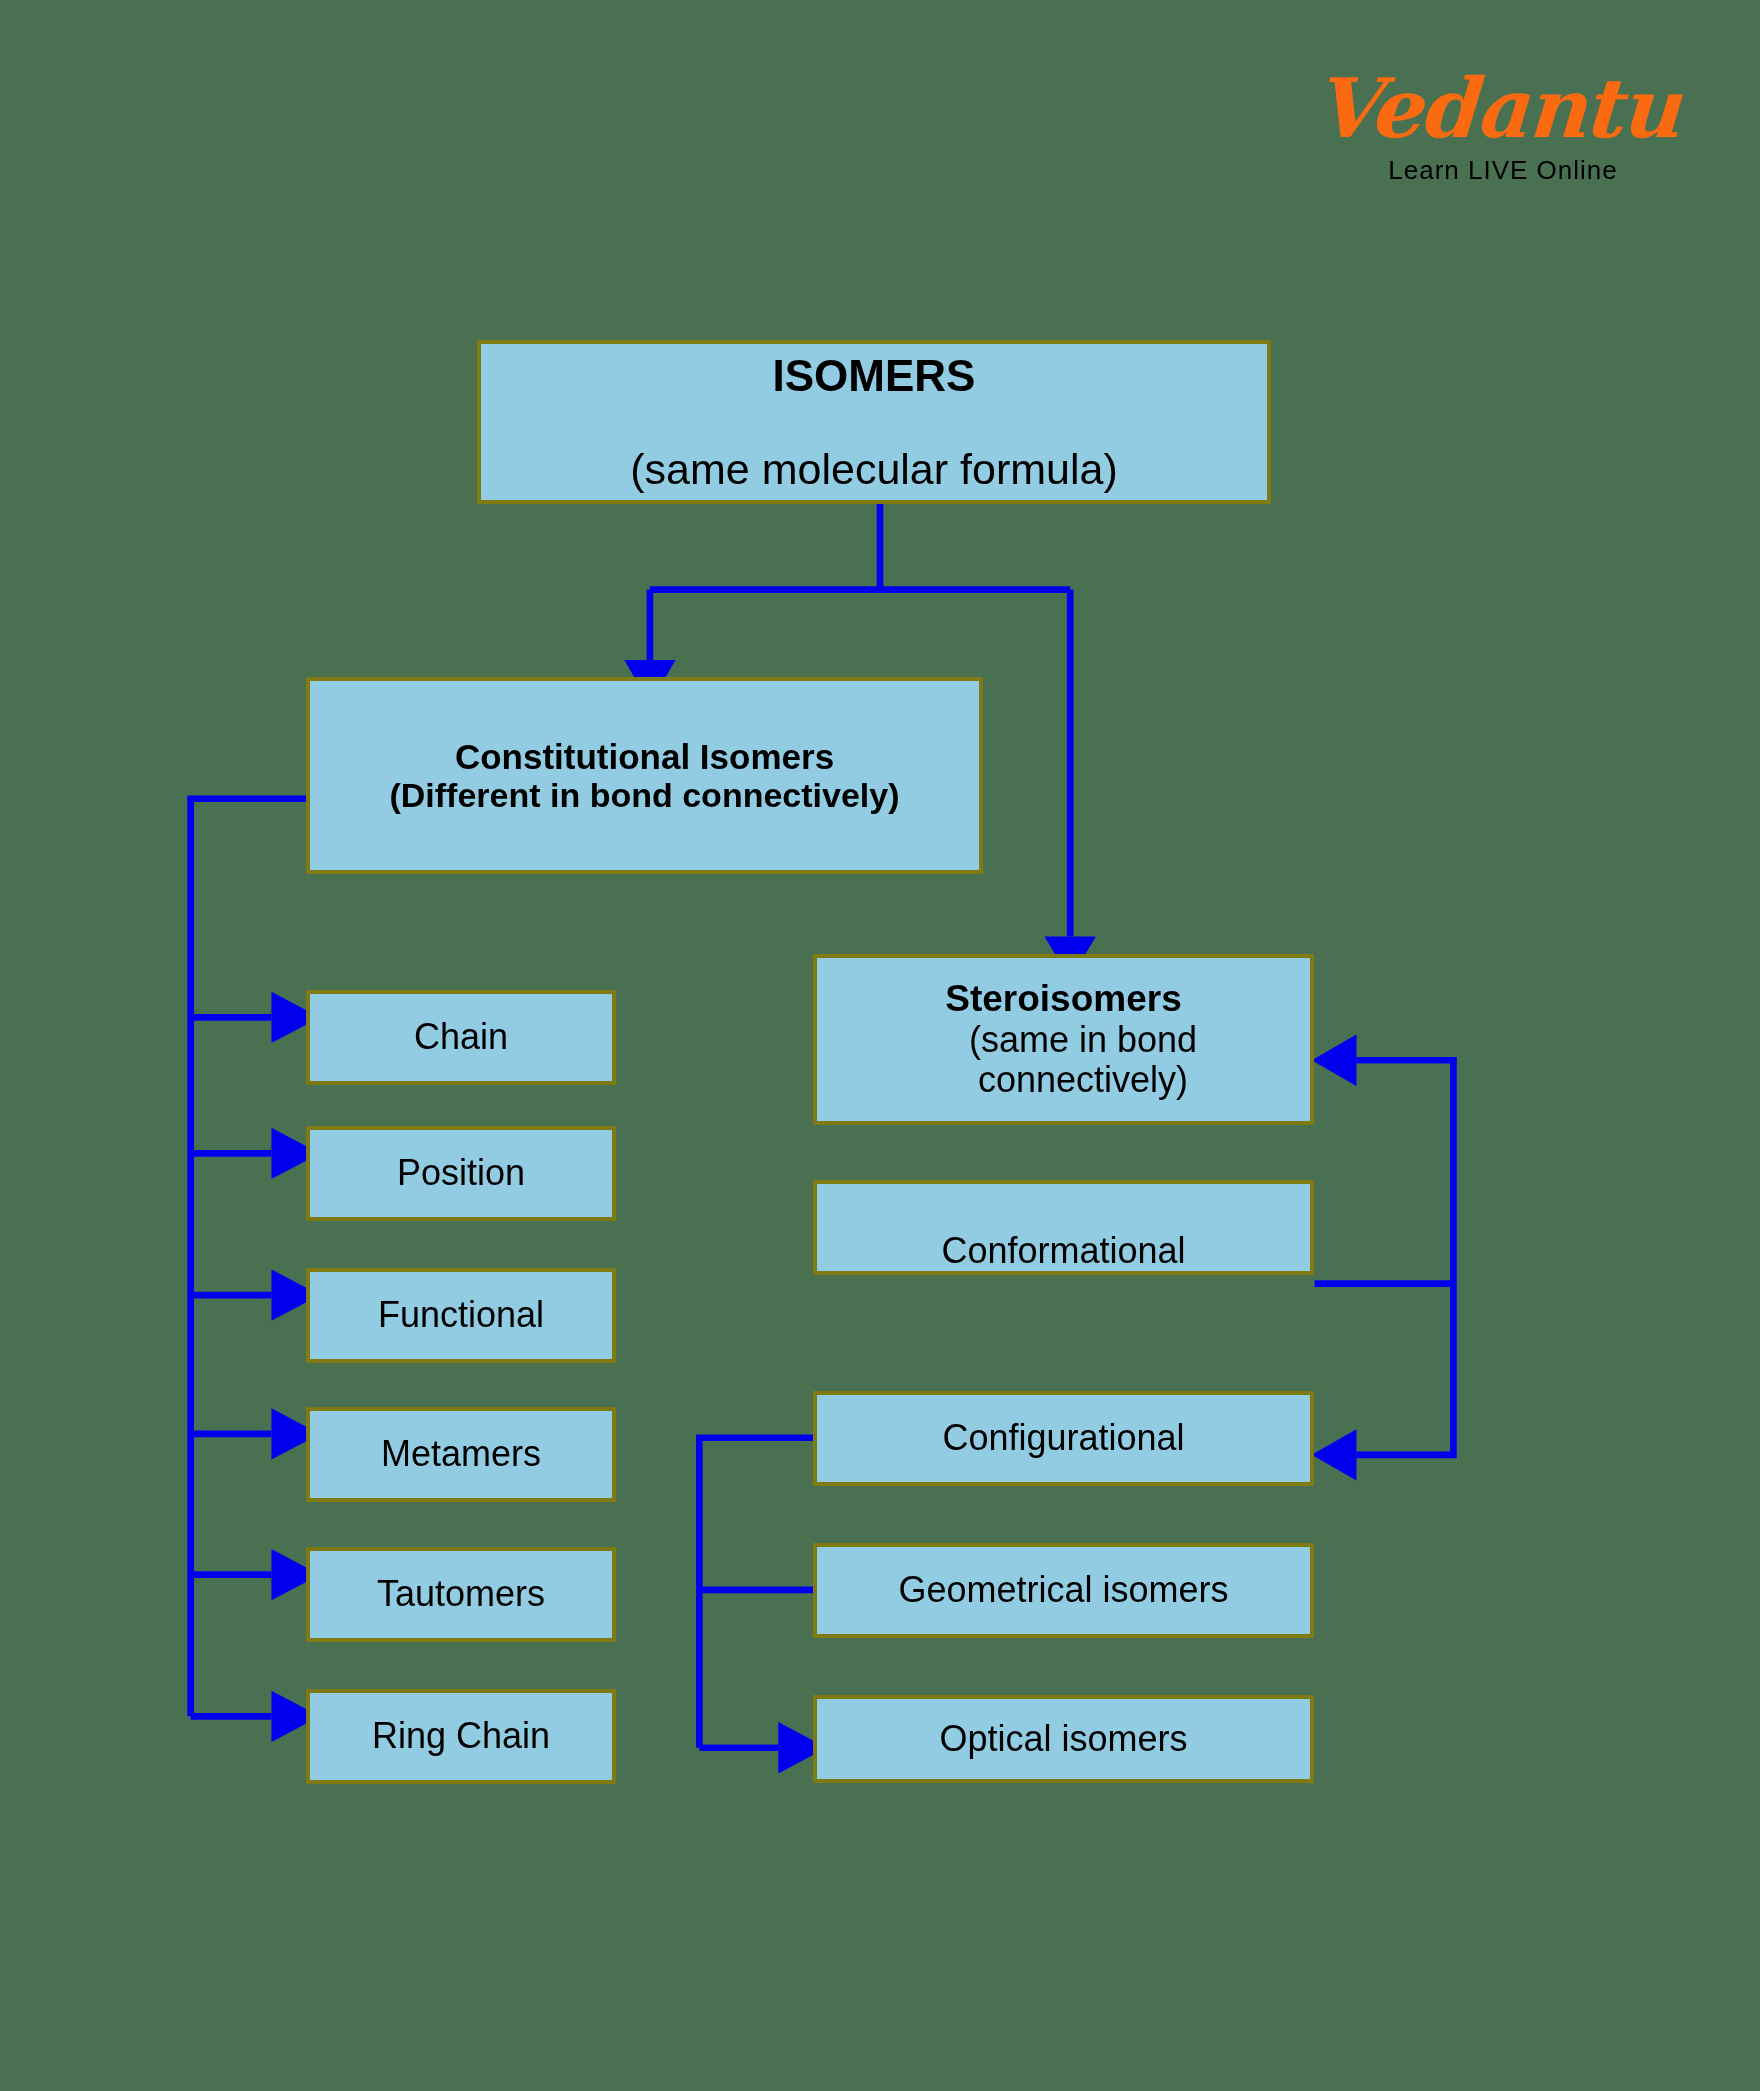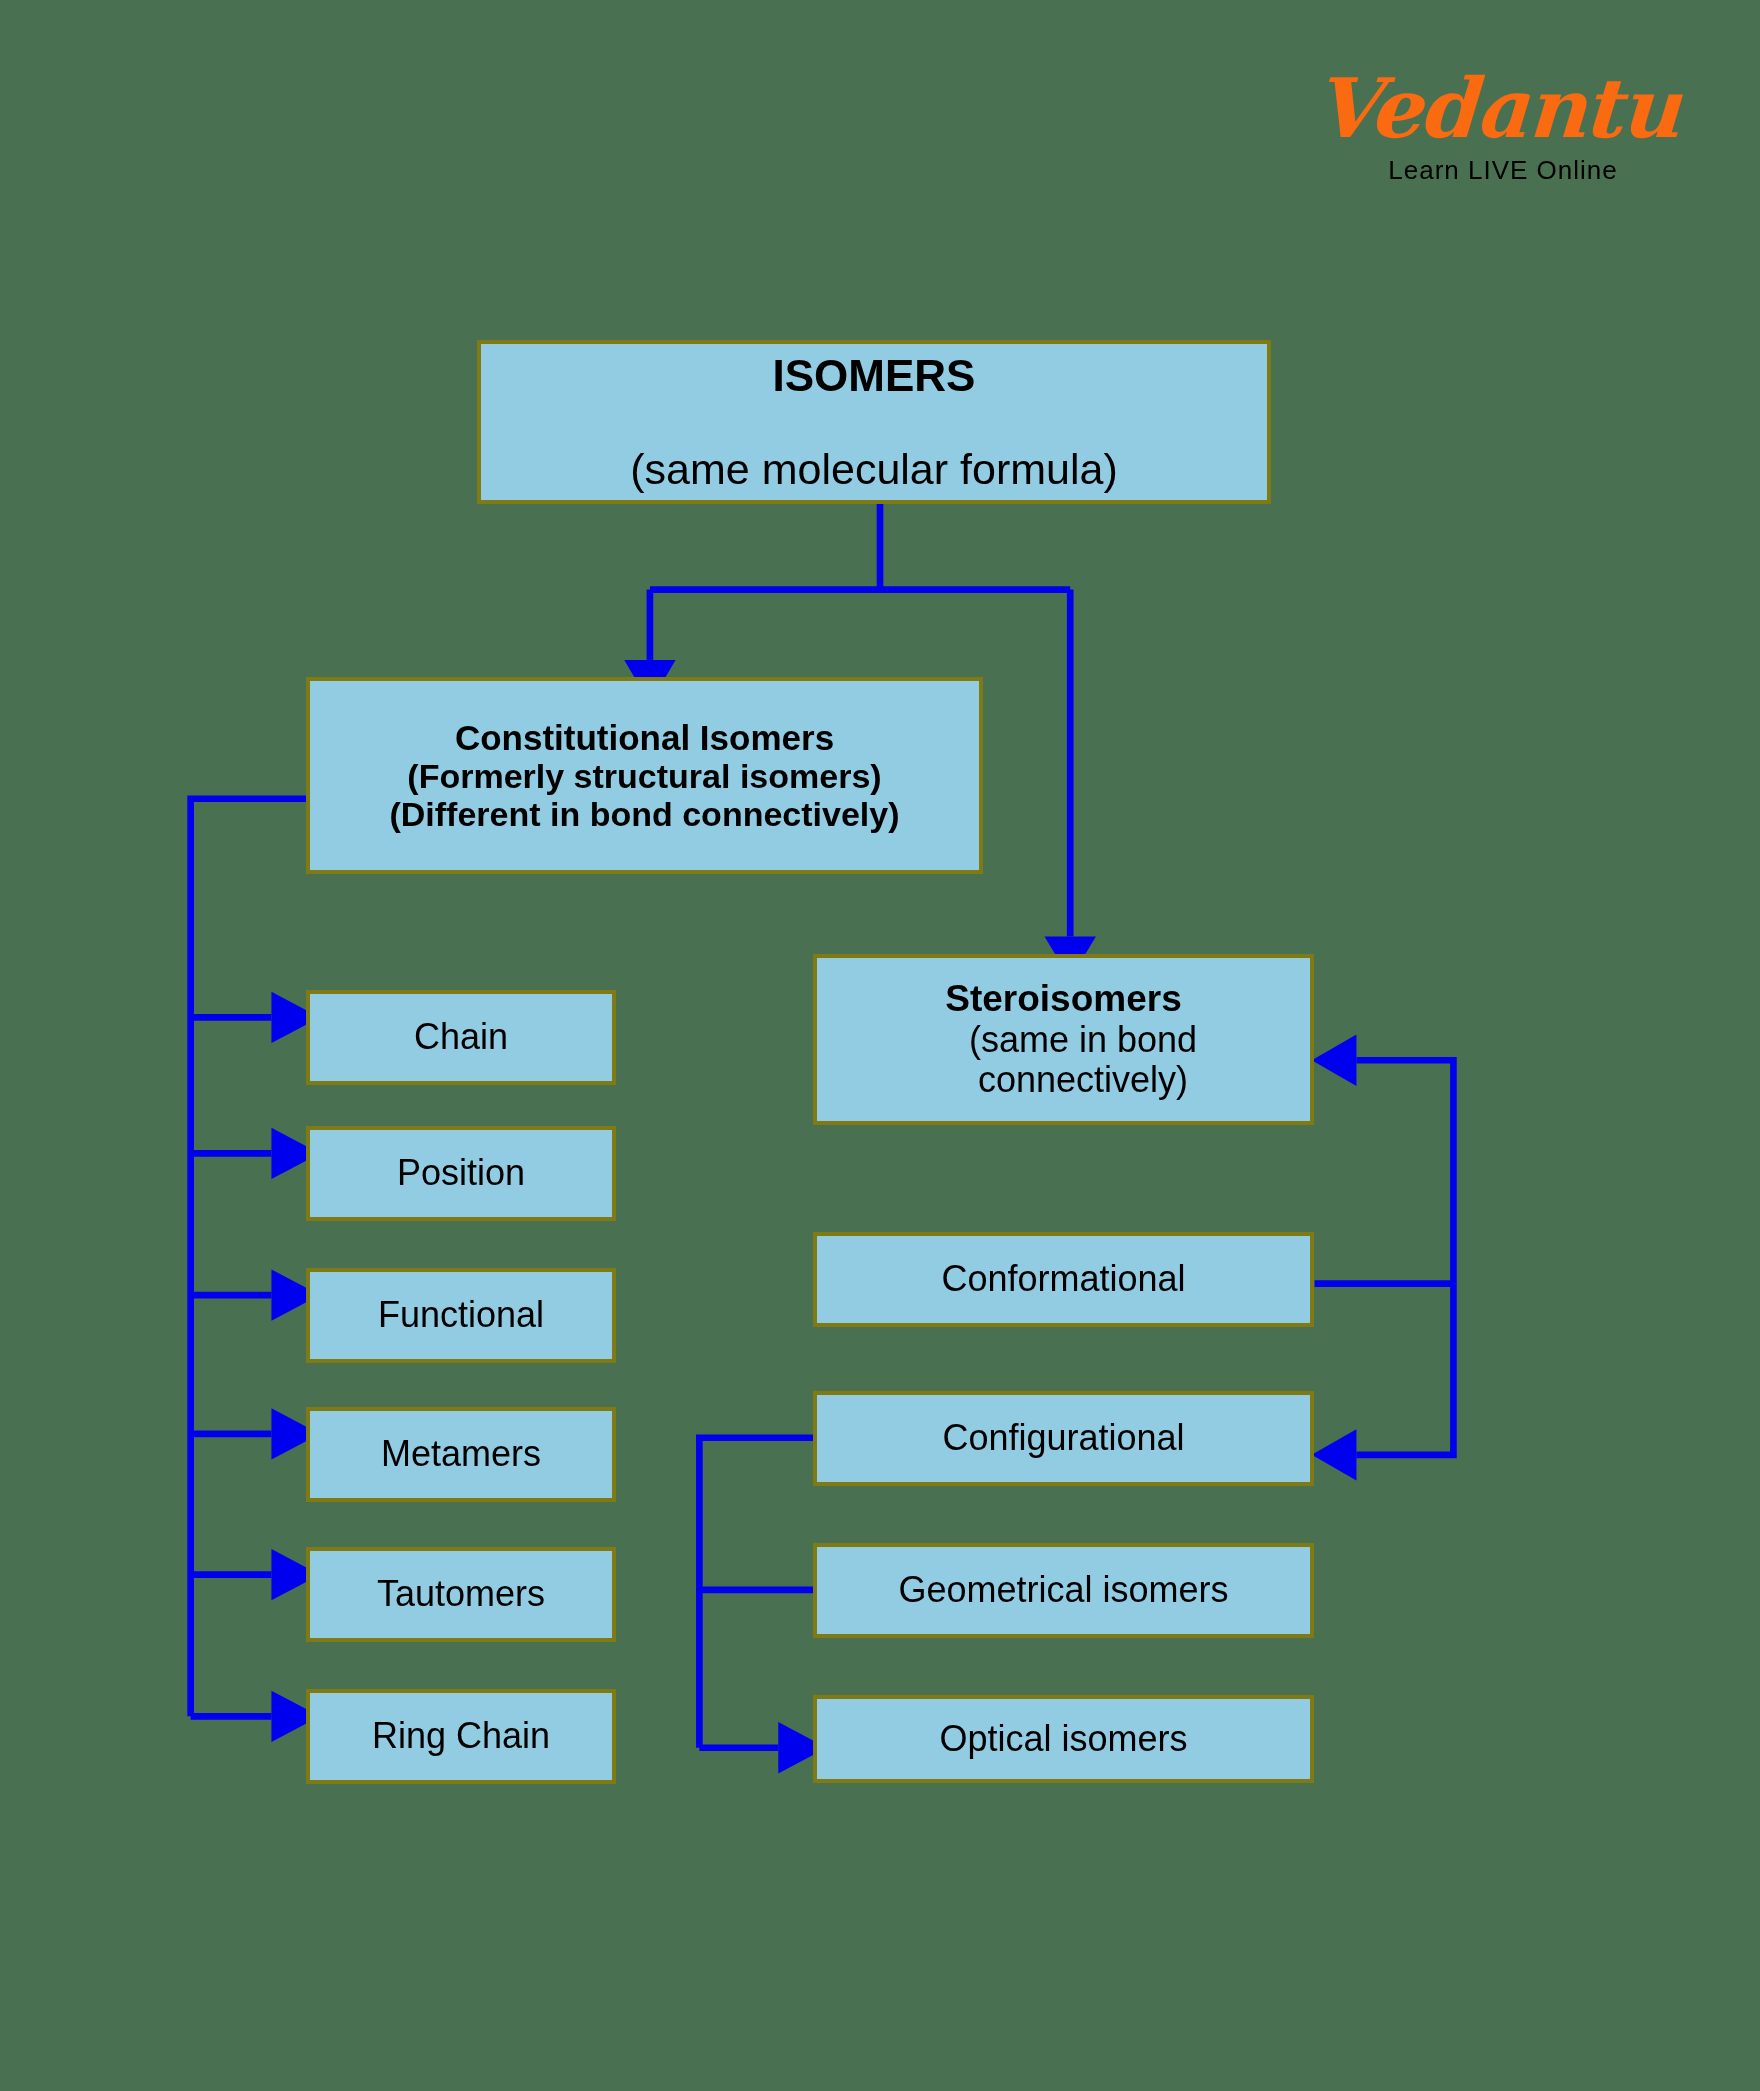--- a/index.html
+++ b/index.html
@@ -96,21 +96,21 @@
   #node-functional { top: 1248px; }
   #node-metamers   { top: 1387px; }
   #node-tautomers  { top: 1527px; }
   #node-ringchain  { top: 1669px; }
 
   
   .leaf-r {
     left: 813px; width: 501px; height: 95px;
     font-size: 36px;
   }
-  #node-conformational { top: 1232px; }
+  #node-conformational { top: 1180px; justify-content: flex-end; }
   #node-configurational{ top: 1391px; }
   #node-geometrical    { top: 1543px; }
   #node-optical        { top: 1695px; height: 88px; }
 </style>
 </head>
 <body>
 
 <svg id="canvas" viewBox="0 0 1851 2199" xmlns="http://www.w3.org/2000/svg">
   <defs>
     <marker id="ah-down" markerWidth="16" markerHeight="14" refX="8" refY="13" orient="auto-start-reverse" markerUnits="userSpaceOnUse">
@@ -170,21 +170,20 @@
   <span class="logo-tag">Learn LIVE Online</span>
 </div>
 
 <div class="node" id="node-isomers">
   <div class="l1">ISOMERS</div>
   <div class="l2">(same molecular formula)</div>
 </div>
 
 <div class="node" id="node-constitutional">
   <div class="l1">Constitutional Isomers</div>
-  <div class="l2">(Formerly structural isomers)</div>
   <div class="l3">(Different in bond connectively)</div>
 </div>
 
 <div class="node" id="node-stereoisomers">
   <div class="l1">Steroisomers</div>
   <div class="l2">(same in bond</div>
   <div class="l2">connectively)</div>
 </div>
 
 <div class="node leaf-l" id="node-chain">

